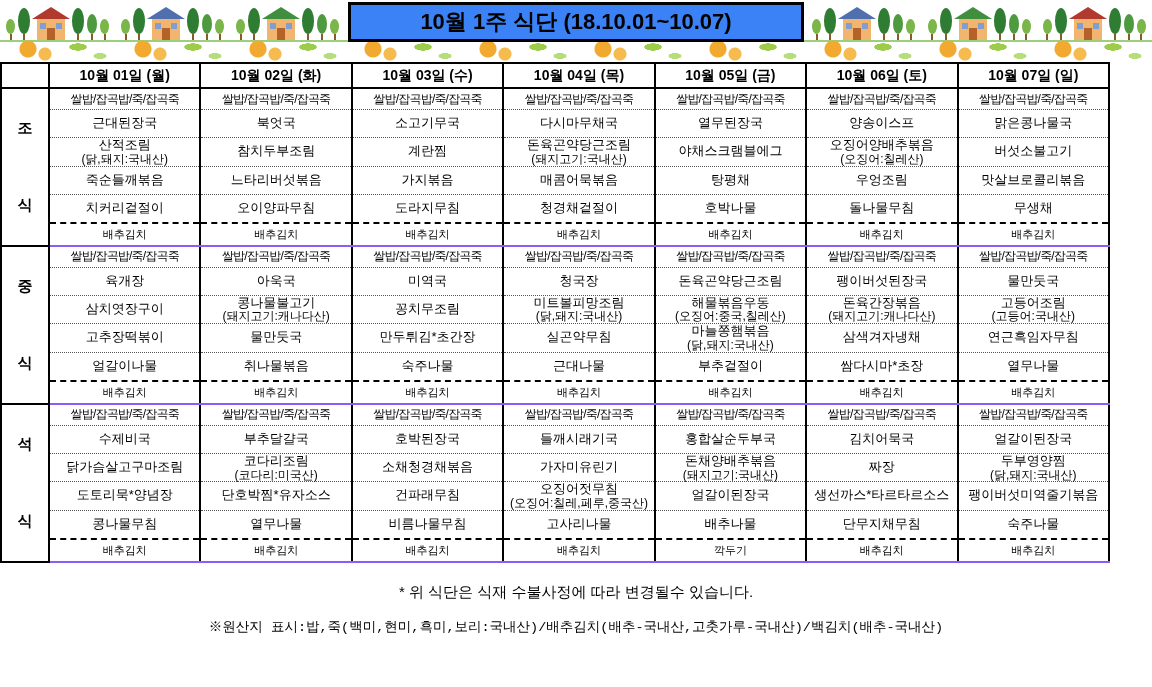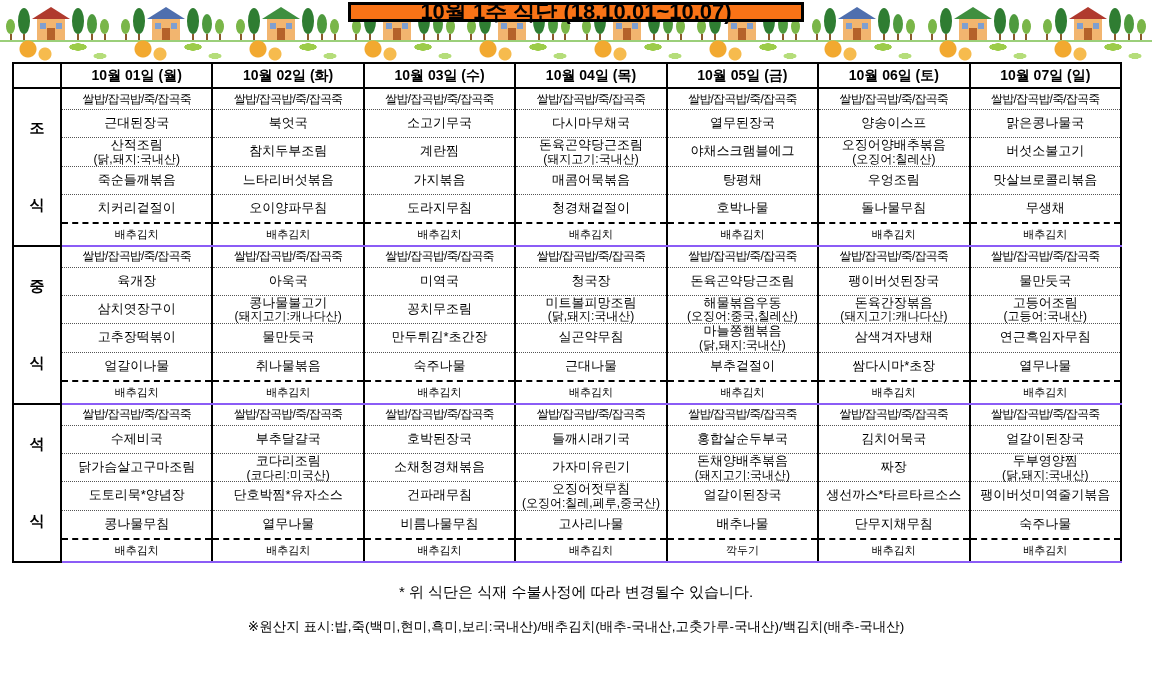--- a/index.html
+++ b/index.html
@@ -21,40 +21,40 @@
   .hbody:before{content:"";position:absolute;width:6px;height:6px;left:3px;top:4px;background:#7f9fd0;box-shadow:16px 0 0 #7f9fd0;}
   .hbody:after{content:"";position:absolute;width:8px;height:12px;left:50%;margin-left:-4px;bottom:0;background:#b5622a;}
   .flowers{position:absolute;left:0;right:0;top:40px;height:22px;z-index:1;
     background-image:
       radial-gradient(circle 9px at 28px 9px,  #f2a930 0 8px, rgba(0,0,0,0) 9px),
       radial-gradient(circle 7px at 45px 14px, #f6bb4e 0 6px, rgba(0,0,0,0) 7px),
       radial-gradient(circle 3px at 28px 9px,  #fce9b8 0 2px, rgba(0,0,0,0) 3px),
       radial-gradient(12px 5px at 78px 7px,  #9ccc49 0 70%, rgba(0,0,0,0) 75%),
       radial-gradient(9px 4px  at 100px 16px,#b5dd7a 0 70%, rgba(0,0,0,0) 75%);
     background-size:115px 22px;background-repeat:repeat-x;}
-  .title-box{position:absolute;left:50%;top:2px;transform:translateX(-50%);width:456px;height:20px;box-sizing:border-box;background:#f97316;border:3px solid #000;display:flex;align-items:center;justify-content:center;z-index:3;}
+  .title-box{position:absolute;left:50%;top:2px;transform:translateX(-50%);width:456px;height:40px;box-sizing:border-box;background:#3b82f6;border:3px solid #000;display:flex;align-items:center;justify-content:center;z-index:3;}
   .title-box span{font-size:22px;font-weight:bold;letter-spacing:0;}
 
   
-  table.menu{width:1110px;margin-left:12px;border-collapse:collapse;table-layout:fixed;border:2px solid #000;}
+  table.menu{width:1110px;margin-left:0;border-collapse:collapse;table-layout:fixed;border:2px solid #000;}
   .menu th,.menu td{padding:0;text-align:center;vertical-align:middle;}
   .menu th.corner,.menu th.day{border:2px solid #000;height:23px;font-size:14px;font-weight:bold;background:#fff;}
   .menu th.meal-label{border:2px solid #000;font-weight:bold;font-size:15px;}
   .label-wrap{display:flex;flex-direction:column;align-items:center;justify-content:center;gap:58px;}
   .menu td{border-left:2px solid #000;border-right:2px solid #000;}
   td.rice{height:20px;font-size:12px;letter-spacing:-0.8px;white-space:nowrap;overflow:hidden;border-bottom:1px dotted #555;}
   td.dish{height:27px;font-size:13px;border-bottom:1px dotted #555;}
   td.dish .dname{line-height:1.15;}
   td.dish .note{font-size:12px;line-height:1.05;}
   td.kimchi{height:21px;font-size:11px;border-top:2px dashed #000;border-bottom:2px solid #8b5cf6;}
 
   
   .footer{margin-top:20px;text-align:center;}
   .notice{font-size:15px;margin:6px 0 16px;}
-  .origin{font-size:13.5px;margin:2px 0;}
+  .origin{font-size:13.5px;margin:2px 0;font-family:Liberation Mono, monospace;}
 </style>
 </head>
 <body>
 
 <div class="page">
 
   <div class="banner">
     <div class="village" id="village">
         <span class="unit">
           <span class="tree t-sm">

